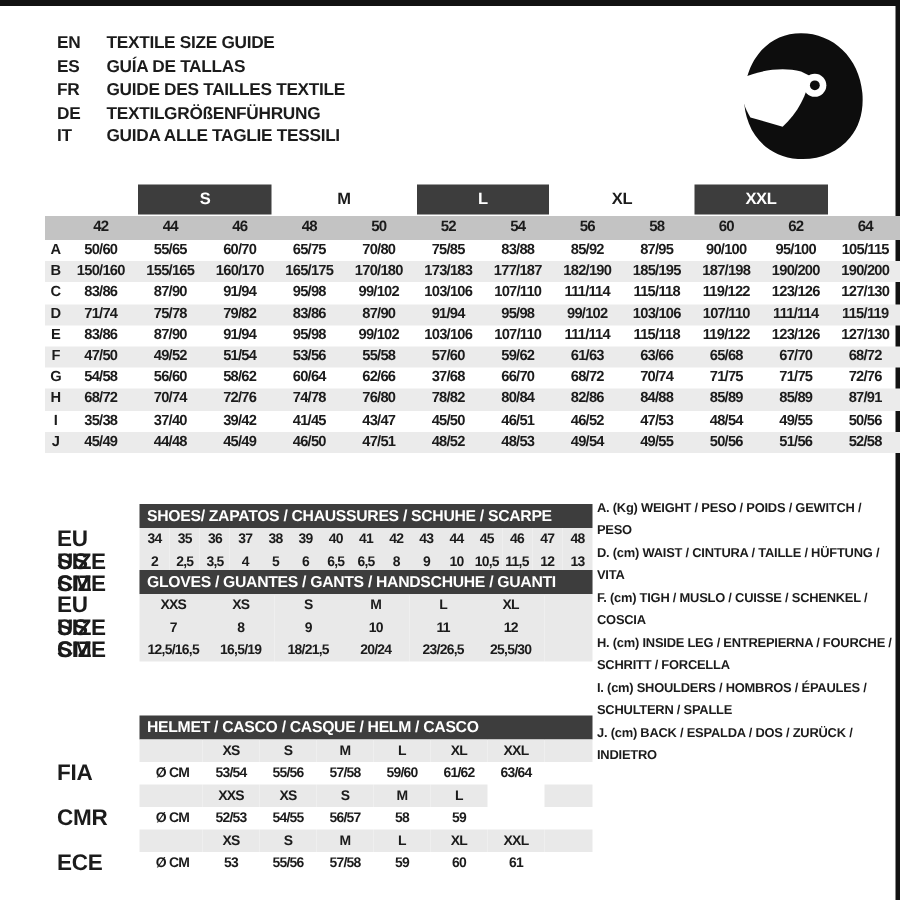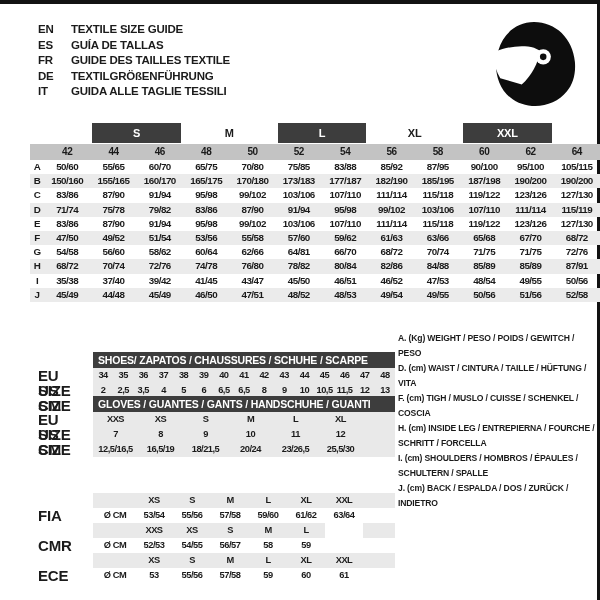--- a/index.html
+++ b/index.html
@@ -23,21 +23,21 @@
   .gcell{height:20px;line-height:20px;margin-top:1px;text-align:center;font-size:11px;letter-spacing:-0.2px;}
   .gcell.dark{background:#3d3d3d;color:#fff;margin-left:2px;margin-right:2px;}
   .srow.band{height:16px;line-height:16px;background:#c3c3c3;}
   .srow.band .cell{font-size:10px;}
   .srow.data{height:14.2px;line-height:14.2px;}
   .srow.data.stripe{background:#ebebeb;}
   .cell{text-align:center;font-size:9.8px;letter-spacing:-0.5px;white-space:nowrap;}
   .cell.letter{text-align:center;}
 
   
-  .subtable{position:absolute;left:30px;width:365px;margin-top:16px;}
+  .subtable{position:absolute;left:30px;width:365px;}
   .shoes{top:336px;} .gloves{top:380px;} .helmet-t{top:477px;}
   .title-row{display:grid;grid-template-columns:63px 1fr;height:16px;line-height:16px;}
   .title-bar{background:#3d3d3d;color:#fff;font-size:10.5px;letter-spacing:-0.2px;padding-left:5px;white-space:nowrap;}
   .trow{height:15px;line-height:15px;display:grid;}
   .shoes .trow{grid-template-columns:63px repeat(15,1fr);}
   .gloves .trow{grid-template-columns:63px repeat(6,45px) 1fr;}
   .helmet-t .trow{grid-template-columns:63px 42px repeat(6,38px) 1fr;}
   .tcell{text-align:center;font-size:9.3px;letter-spacing:-0.5px;white-space:nowrap;}
   .tcell.g{background:#e9e9e9;}
   .lbl{text-align:left;padding-left:8px;font-size:15px;letter-spacing:-0.2px;}
@@ -201,21 +201,21 @@
         <div class="cell">67/70</div>
         <div class="cell">68/72</div>
       </div>
       <div class="srow data">
         <div class="cell letter">G</div>
         <div class="cell">54/58</div>
         <div class="cell">56/60</div>
         <div class="cell">58/62</div>
         <div class="cell">60/64</div>
         <div class="cell">62/66</div>
-        <div class="cell">64/81</div>
+        <div class="cell">37/68</div>
         <div class="cell">66/70</div>
         <div class="cell">68/72</div>
         <div class="cell">70/74</div>
         <div class="cell">71/75</div>
         <div class="cell">71/75</div>
         <div class="cell">72/76</div>
       </div>
       <div class="srow data stripe">
         <div class="cell letter">H</div>
         <div class="cell">68/72</div>
@@ -353,20 +353,24 @@
         <div class="tcell g">12,5/16,5</div>
         <div class="tcell g">16,5/19</div>
         <div class="tcell g">18/21,5</div>
         <div class="tcell g">20/24</div>
         <div class="tcell g">23/26,5</div>
         <div class="tcell g">25,5/30</div>
         <div class="tcell g" style="grid-column: -2 / -1;"></div>
       </div>
     </div>
   <div class="subtable helmet-t">
+      <div class="title-row">
+        <div></div>
+        <div class="title-bar">HELMET / CASCO / CASQUE / HELM / CASCO</div>
+      </div>
       <div class="trow">
         <div class="lbl"></div>
         <div class="tcell unit g"></div>
         <div class="tcell g">XS</div>
         <div class="tcell g">S</div>
         <div class="tcell g">M</div>
         <div class="tcell g">L</div>
         <div class="tcell g">XL</div>
         <div class="tcell g">XXL</div>
         <div class="tcell g" style="grid-column: -2 / -1;"></div>

